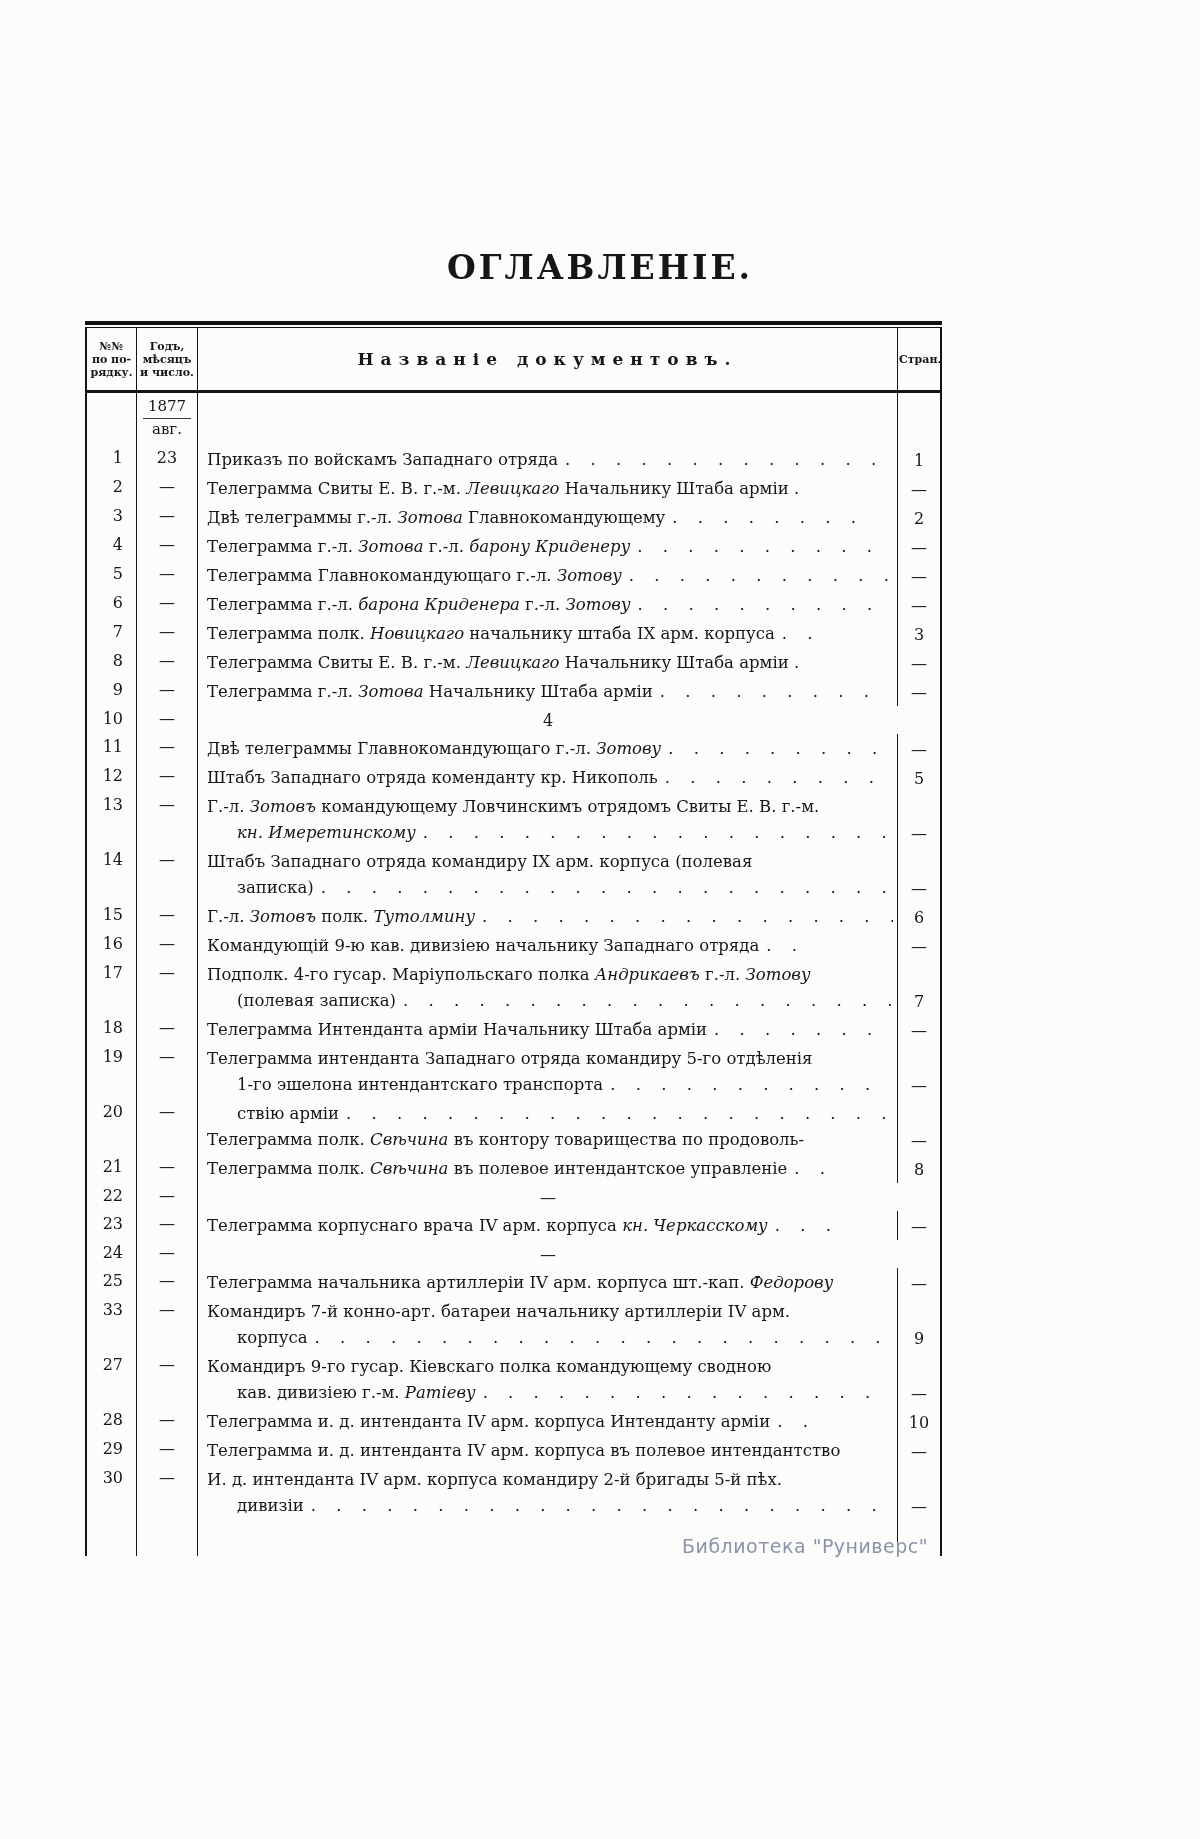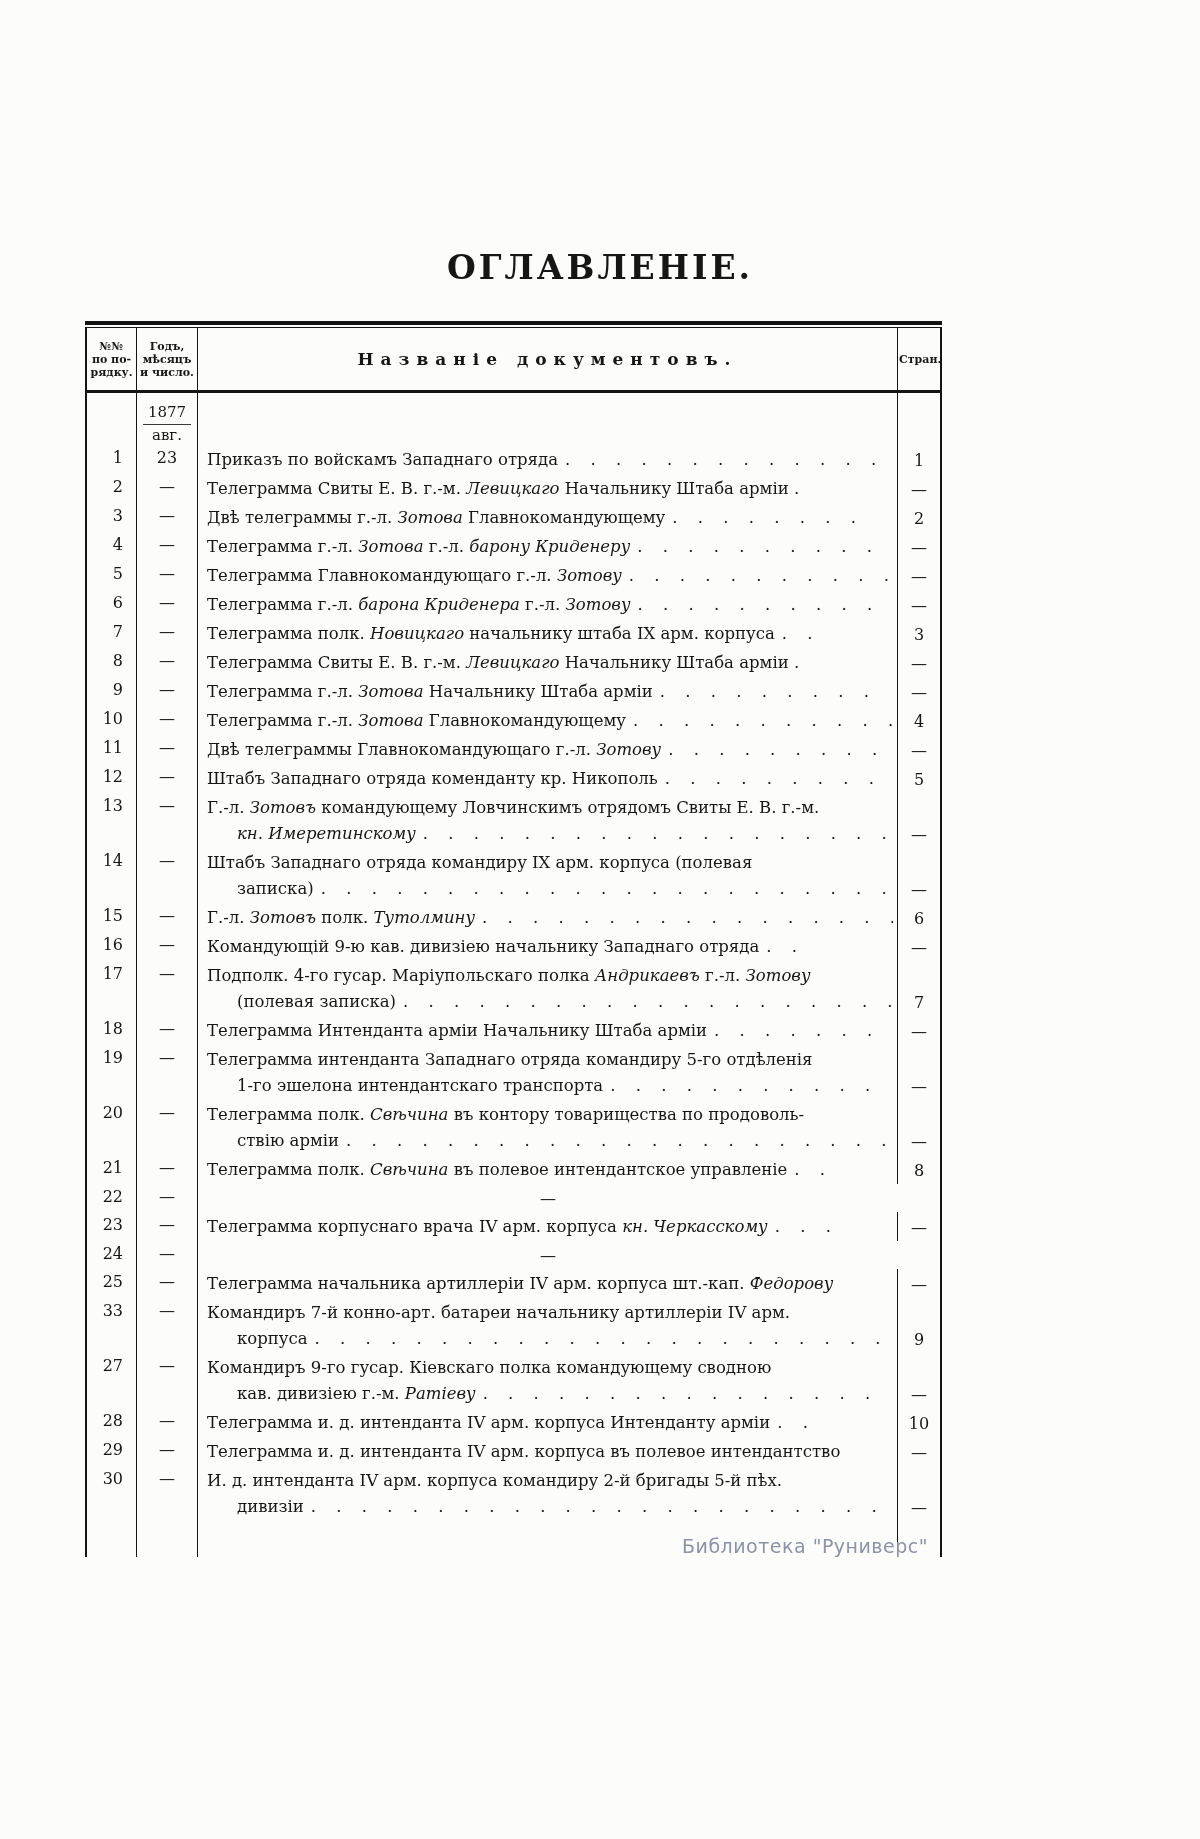--- a/index.html
+++ b/index.html
@@ -40,21 +40,21 @@
   .c-title{padding:2px 4px 1px 9px;font-size:16.5px;font-weight:500;}
   .line{white-space:nowrap;overflow:hidden;line-height:26px;}
   .line.cont{padding-left:30px;}
   .it{font-style:italic;}
   .dots{word-spacing:15px;padding-left:7px;}
   .c-page{
     display:flex;align-items:flex-end;justify-content:center;
     padding-bottom:4px;font-size:16px;font-weight:500;
   }
   .pre{height:52px;}
-  .pre .c-date{font-size:15px;line-height:21px;padding-top:9px;}
+  .pre .c-date{font-size:15px;line-height:21px;padding-top:3px;}
   .pre .year{display:inline-block;border-bottom:1px solid #3a3a3a;padding:0 5px 1px 5px;}
   .filler{height:36px;}
   .watermark{
     position:absolute;top:1535px;right:272px;
     font-family:"DejaVu Sans","Liberation Sans",sans-serif;
     font-size:19px;color:#8a93a8;letter-spacing:0.5px;
   }
 </style>
 </head>
 <body>
@@ -172,23 +172,20 @@
           <div class="tcell c-title">
             <div class="line"><span>Телеграмма г.-л. </span><span class="it">Зотова</span><span> Начальнику Штаба арміи</span><span class="dots">. . . . . . . . .</span></div>
           </div>
           <div class="tcell c-page">
             <span>—</span>
           </div>
         </div>
         <div class="trow">
           <div class="tcell c-num">10</div>
           <div class="tcell c-date">—</div>
-          <div class="tcell c-title">
-            <div class="line"><span>Телеграмма г.-л. </span><span class="it">Зотова</span><span> Главнокомандующему</span><span class="dots">. . . . . . . . . . .</span></div>
-          </div>
           <div class="tcell c-page">
             <span>4</span>
           </div>
         </div>
         <div class="trow">
           <div class="tcell c-num">11</div>
           <div class="tcell c-date">—</div>
           <div class="tcell c-title">
             <div class="line"><span>Двѣ телеграммы Главнокомандующаго г.-л. </span><span class="it">Зотову</span><span class="dots">. . . . . . . . .</span></div>
           </div>
@@ -277,22 +274,22 @@
             <div class="line cont"><span>1-го эшелона интендантскаго транспорта</span><span class="dots">. . . . . . . . . . .</span></div>
           </div>
           <div class="tcell c-page">
             <span>—</span>
           </div>
         </div>
         <div class="trow">
           <div class="tcell c-num">20</div>
           <div class="tcell c-date">—</div>
           <div class="tcell c-title">
+            <div class="line cont"><span>ствію арміи</span><span class="dots">. . . . . . . . . . . . . . . . . . . . . .</span></div>
             <div class="line"><span>Телеграмма полк. </span><span class="it">Свѣчина</span><span> въ контору товарищества по продоволь-</span></div>
-            <div class="line cont"><span>ствію арміи</span><span class="dots">. . . . . . . . . . . . . . . . . . . . . .</span></div>
           </div>
           <div class="tcell c-page">
             <span>—</span>
           </div>
         </div>
         <div class="trow">
           <div class="tcell c-num">21</div>
           <div class="tcell c-date">—</div>
           <div class="tcell c-title">
             <div class="line"><span>Телеграмма полк. </span><span class="it">Свѣчина</span><span> въ полевое интендантское управленіе</span><span class="dots">. .</span></div>

